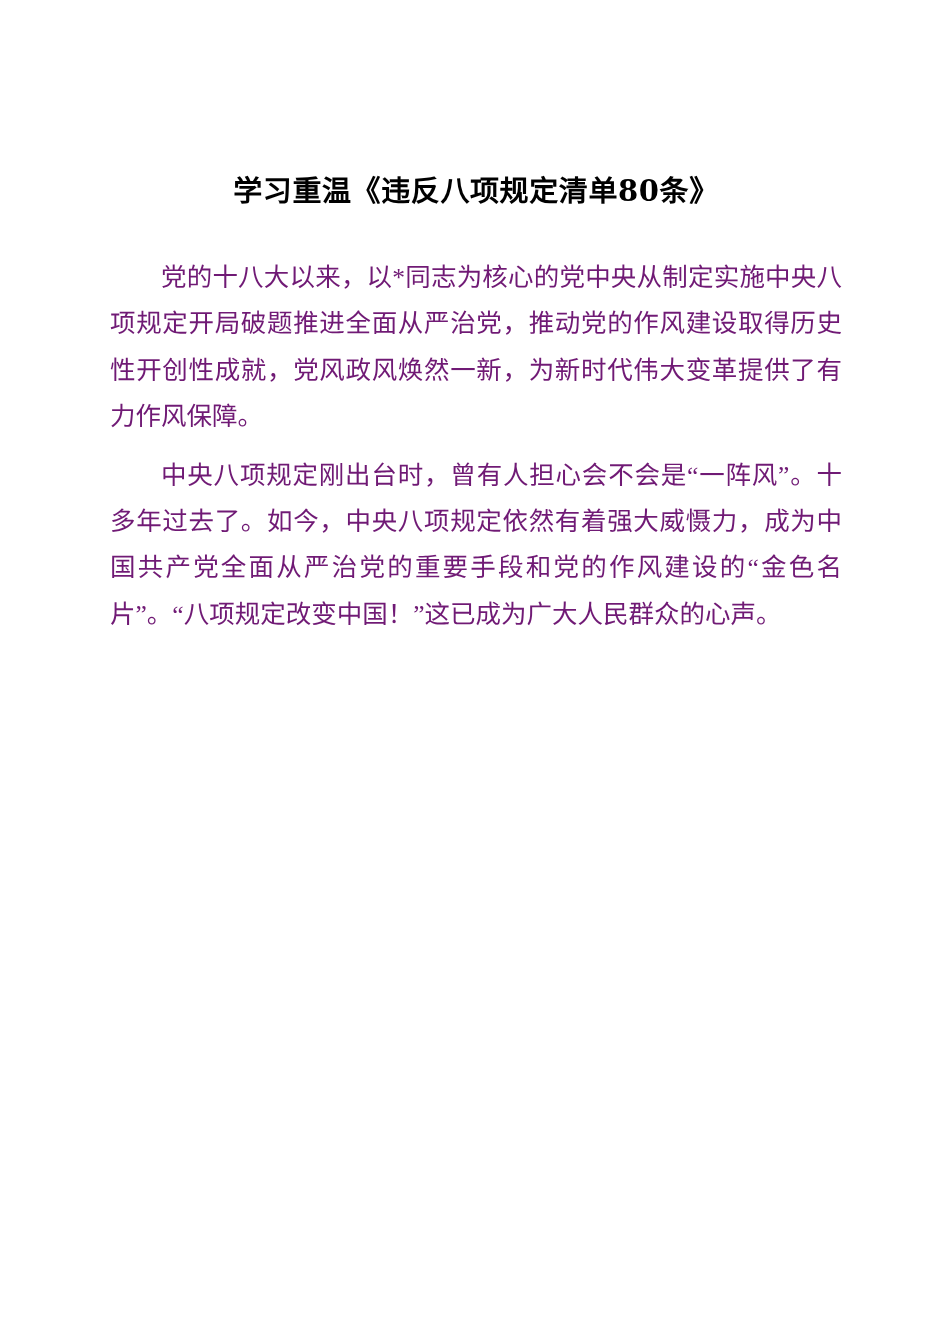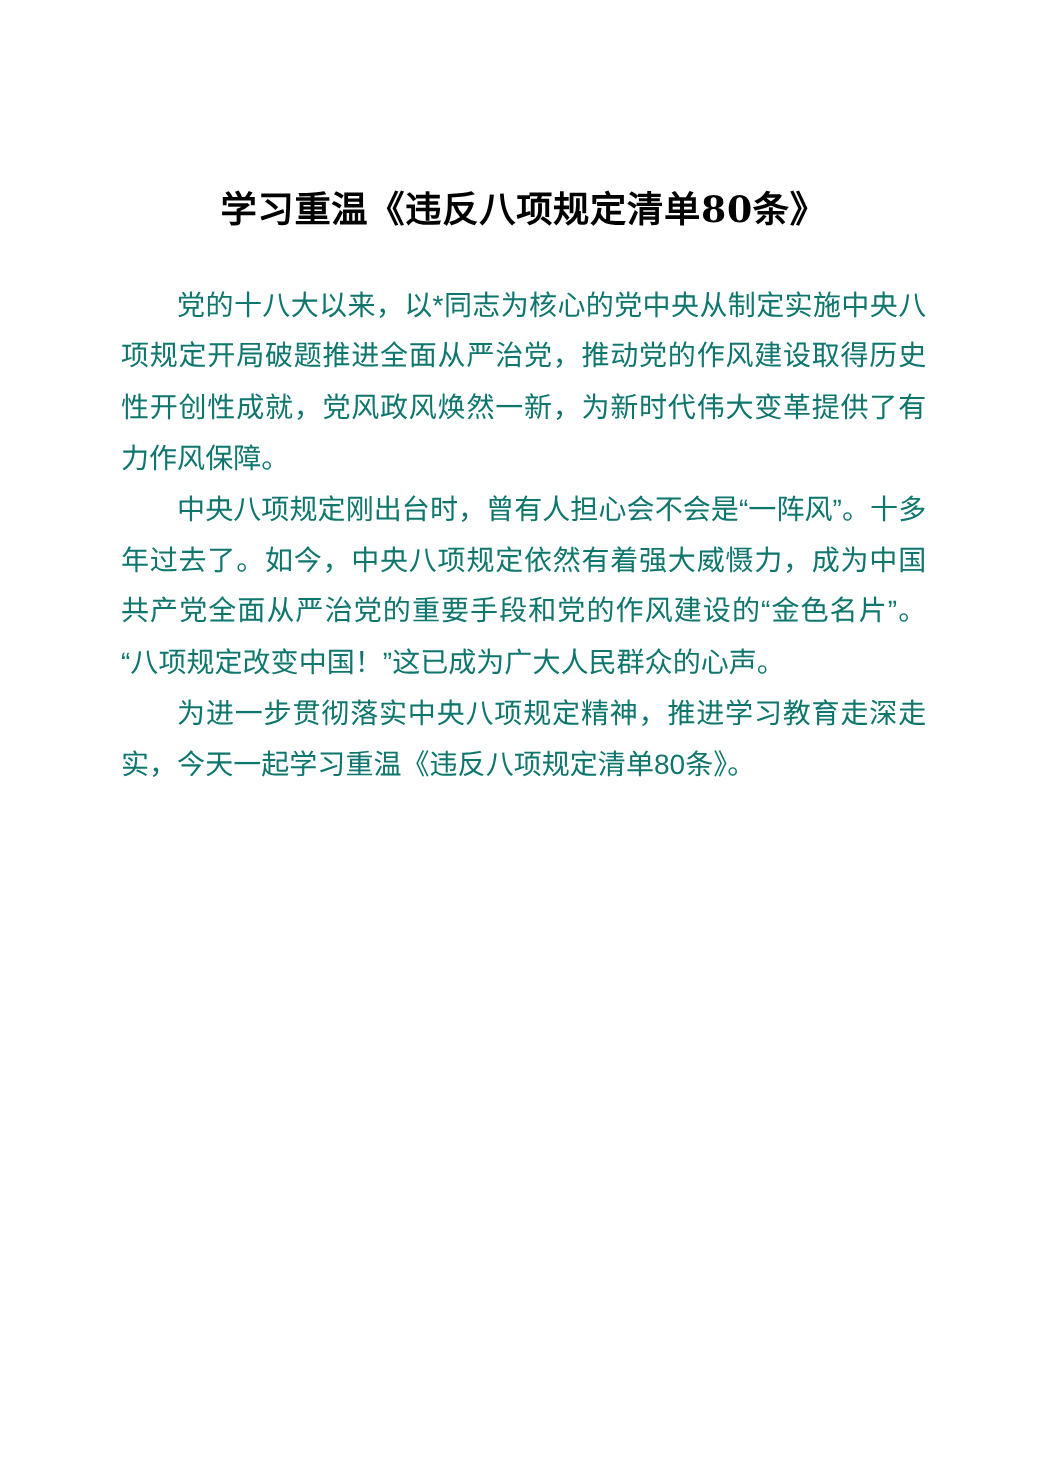--- a/index.html
+++ b/index.html
@@ -27,21 +27,21 @@
     width: 732px;
   }
 
   
   .doc-title {
     margin: 0;
     padding: 0;
     text-align: center;
     font-family: "DejaVu Serif", "Liberation Serif", serif;
     font-weight: 700;
-    font-size: 33px;
+    font-size: 29px;
     line-height: 46px;
     letter-spacing: 0.6px;
     color: #000000;
     position: absolute;
     top: 168px;
     left: 0;
     width: 732px;
     white-space: nowrap;
   }
 
@@ -49,52 +49,51 @@
   .doc-paragraphs {
     position: absolute;
     top: 255px;
     left: 0;
     width: 732px;
   }
 
   p.para {
     margin: 0;
     padding: 0;
-    font-family: Liberation Sans, sans-serif;
+    font-family: Liberation Serif, serif;
     font-size: 25.5px;
     line-height: 46.4px;
-    color: #0f766e;
+    color: #701a75;
     text-align: justify;
     text-justify: inter-ideograph;
     text-indent: 2em;
     letter-spacing: 0;
     word-break: break-all;
     overflow-wrap: break-word;
     -webkit-font-smoothing: antialiased;
   }
 
   p.para + p.para {
-    margin-top: 0;
+    margin-top: 12px;
   }
 </style>
 </head>
 <body>
 
 <div class="page">
 
   <div class="doc-body">
 
     <h1 class="doc-title">学习重温《违反八项规定清单80条》</h1>
 
     <div class="doc-paragraphs">
 
       <p class="para">党的十八大以来，以*同志为核心的党中央从制定实施中央八项规定开局破题推进全面从严治党，推动党的作风建设取得历史性开创性成就，党风政风焕然一新，为新时代伟大变革提供了有力作风保障。</p>
 
       <p class="para">中央八项规定刚出台时，曾有人担心会不会是“一阵风”。十多年过去了。如今，中央八项规定依然有着强大威慑力，成为中国共产党全面从严治党的重要手段和党的作风建设的“金色名片”。“八项规定改变中国！”这已成为广大人民群众的心声。</p>
 
 
-      <p class="para">为进一步贯彻落实中央八项规定精神，推进学习教育走深走实，今天一起学习重温《违反八项规定清单80条》。</p>
 
     </div>
 
   </div>
 
 </div>
 
 </body></html>

